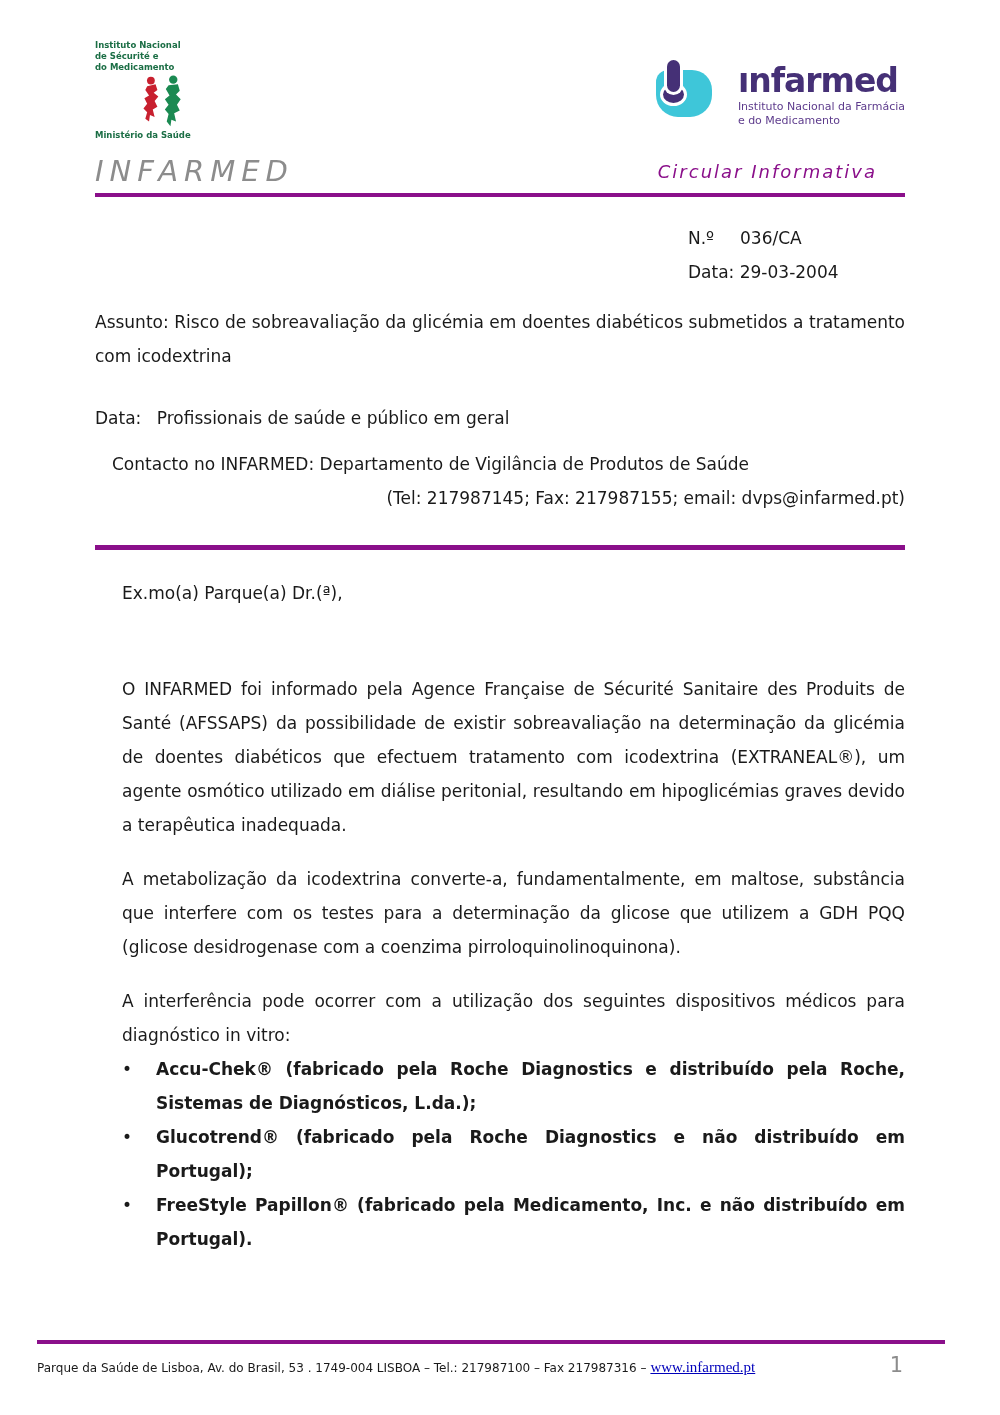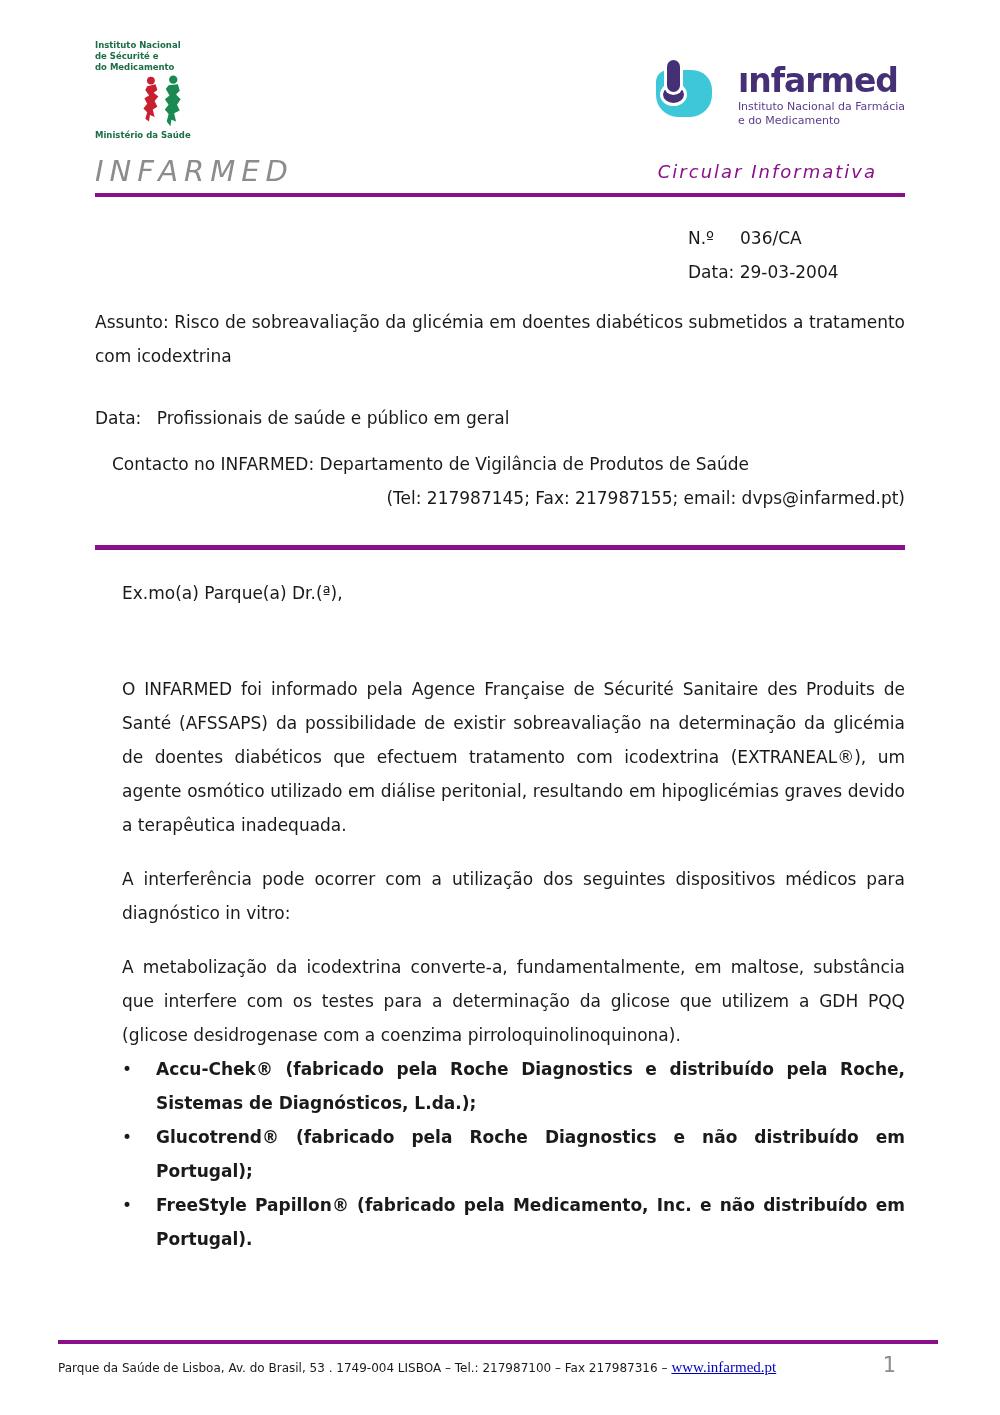--- a/index.html
+++ b/index.html
@@ -57,21 +57,21 @@
   .paragraph { text-align:justify; margin:0; }
   .p1 { margin-top:62px; }
   .p2 { margin-top:20px; }
   .p3 { margin-top:20px; }
   .bullets { list-style:none; margin:0; padding:0; }
   .bullets li { display:flex; }
   .bullet-marker { width:34px; flex:none; }
   .bullet-body { flex:1; text-align:justify;font-weight:bold; }
 
   
-  .footer { position:absolute; left:37px; right:62px; bottom:38px;margin-left:21px; }
+  .footer { position:absolute; left:37px; right:55px; bottom:38px; }
   .footer-rule { height:4px; }
   .footer-line { display:flex; align-items:baseline; margin-top:9px; font-size:12px; }
   .footer-address { white-space:nowrap; }
   .footer-link { font-family:"Liberation Serif", serif; font-size:15px; color:#0000bb;
                  text-decoration:underline; margin-left:4px; }
   .page-number { margin-left:auto; color:#8c8c8c; font-size:21px; padding-right:42px; }
 </style>
 </head>
 <body>
 
@@ -139,22 +139,22 @@
       <span>Departamento de Vigilância de Produtos de Saúde</span>
     </p>
     <p class="contacto-details body-text">(Tel: 217987145; Fax: 217987155; email: dvps@infarmed.pt)</p>
 
     <div class="rule mid-rule"></div>
 
     <div class="letter body-text">
       <p class="salutation">Ex.mo(a) Parque(a) Dr.(ª),</p>
 
       <p class="paragraph p1">O INFARMED foi informado pela Agence Française de Sécurité Sanitaire des Produits de Santé (AFSSAPS) da possibilidade de existir sobreavaliação na determinação da glicémia de doentes diabéticos que efectuem tratamento com icodextrina (EXTRANEAL®), um agente osmótico utilizado em diálise peritonial, resultando em hipoglicémias graves devido a terapêutica inadequada.</p>
+      <p class="paragraph p2">A metabolização da icodextrina converte-a, fundamentalmente, em maltose, substância que interfere com os testes para a determinação da glicose que utilizem a GDH PQQ (glicose desidrogenase com a coenzima pirroloquinolinoquinona).</p>
       <p class="paragraph p3">A interferência pode ocorrer com a utilização dos seguintes dispositivos médicos para diagnóstico in vitro:</p>
-      <p class="paragraph p2">A metabolização da icodextrina converte-a, fundamentalmente, em maltose, substância que interfere com os testes para a determinação da glicose que utilizem a GDH PQQ (glicose desidrogenase com a coenzima pirroloquinolinoquinona).</p>
 
       <ul class="bullets">
         <li>
           <span class="bullet-marker">•</span>
           <span class="bullet-body">Accu-Chek® (fabricado pela Roche Diagnostics e distribuído pela Roche, Sistemas de Diagnósticos, L.da.);</span>
         </li>
         <li>
           <span class="bullet-marker">•</span>
           <span class="bullet-body">Glucotrend® (fabricado pela Roche Diagnostics e não distribuído em Portugal);</span>
         </li>

